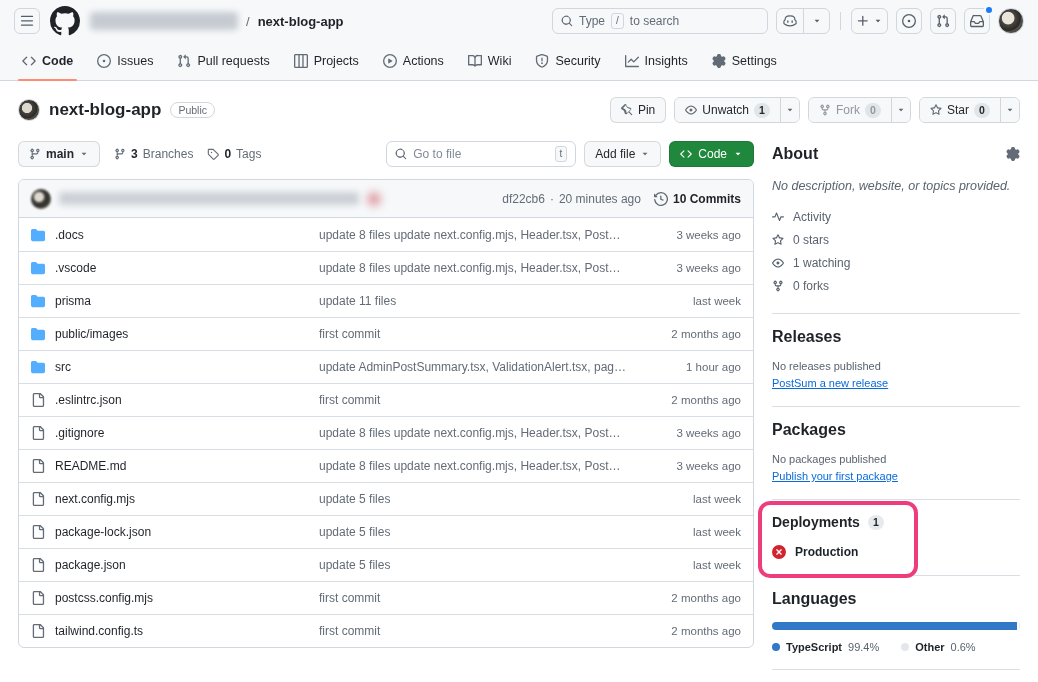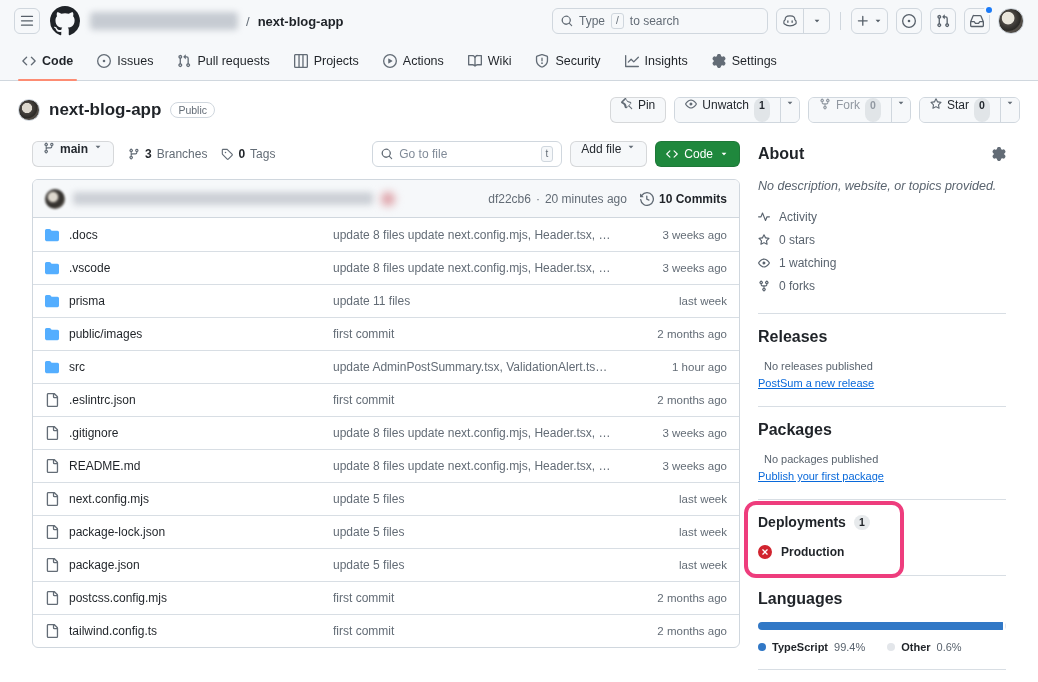--- a/index.html
+++ b/index.html
@@ -46,29 +46,29 @@
                        background:#fd8c73; border-radius:3px; }
 
   
   .repo-head { display:flex; align-items:center; padding:16px 18px 10px; }
   .repo-avatar { width:22px; height:22px; border-radius:50%; border:1px solid #d0d7de; flex:none;
             background:radial-gradient(circle at 40% 40%, #ddd8ce 28%, #46423e 32%, #2c2a27 58%, #504b45 64%, #37332f 100%); }
   .repo-title { font-size:17px; font-weight:600; margin-left:9px; }
   .pill { border:1px solid #d0d7de; color:#636c76; font-size:10.5px; font-weight:500; border-radius:999px;
           padding:1px 7px; margin-left:9px; }
   .head-actions { margin-left:auto; display:flex; gap:8px; }
-  .btn { display:flex; gap:5px; height:26px; padding:0 10px; font-size:12px; font-weight:500;
+  .btn { display:flex; align-items:center; gap:5px; height:26px; padding:0 10px; font-size:12px; font-weight:500;
          color:#24292f; background:#f6f8fa; border:1px solid rgba(31,35,40,0.15); border-radius:6px; cursor:pointer; white-space:nowrap; }
   .btn .ic { color:#636c76; }
   .btn.muted, .btn.muted .ic { color:#9198a1; }
   .count { background:rgba(175,184,193,0.3); border-radius:999px; font-size:10.5px; font-weight:600;
            padding:0 5px; min-width:16px; text-align:center; line-height:15px; }
 
   
-  .main { display:flex; padding:0 32px; gap:18px; margin-top:6px; }
+  .main { display:flex; padding:0 18px; gap:18px; margin-top:6px; }
   .left-col { flex:1; min-width:0; }
   .toolbar { display:flex; align-items:center; gap:6px; margin:2px 0 12px; }
   .branch-stats { display:flex; gap:5px; align-items:center; font-size:12px; color:#636c76; padding:0 8px; cursor:pointer; }
   .branch-stats b { color:#1f2328; font-weight:600; }
   .toolbar-right { margin-left:auto; display:flex; gap:8px; }
   .goto { width:190px; height:26px; border:1px solid #d0d7de; border-radius:6px; display:flex; align-items:center;
           gap:6px; padding:0 8px; color:#636c76; background:#fff; }
   .goto input { border:none; outline:none; flex:1; font-size:12px; min-width:0; background:transparent; color:#1f2328; font-family:inherit; }
   .goto input::placeholder { color:#818b98; }
   .btn-green { display:flex; align-items:center; gap:6px; height:26px; padding:0 10px; border-radius:6px;
@@ -96,21 +96,21 @@
 
   
   .sidebar { width:248px; flex:none; }
   .sb-section { padding:14px 0 16px; border-bottom:1px solid #d8dee4; position:relative; }
   .sb-section:first-child { padding-top:6px; }
   .sb-head { display:flex; align-items:center; justify-content:space-between; font-size:16px; font-weight:600; }
   .sb-head .ic { color:#636c76; cursor:pointer; }
   .about-desc { font-style:italic; color:#59636e; margin:14px 0 10px; font-size:12.5px; line-height:1.45; }
   .meta-item { display:flex; align-items:center; gap:9px; color:#59636e; padding:4.5px 0; font-size:12px; cursor:pointer; }
   .meta-item .ic { color:#59636e; }
-  .sb-empty { color:#59636e; font-size:11px; margin-top:14px;margin-left:6px; }
+  .sb-empty { color:#59636e; font-size:11px; margin-top:14px; }
   .sb-link { color:#0969da; font-size:11px; text-decoration:underline; display:inline-block; margin-top:5px; cursor:pointer; }
   .deploy-head { display:flex; align-items:center; gap:8px; font-size:14px; font-weight:600; }
   .deploy-item { display:flex; align-items:center; gap:9px; margin-top:15px; font-weight:600; font-size:12px; cursor:pointer; }
   .deploy-item .ic { color:#d1242f; }
   .annotation { position:absolute; left:-14px; top:1px; width:160px; height:77px; border:4px solid #ee3d7d;
                 border-radius:12px; pointer-events:none; z-index:5; }
   .lang-bar { display:flex; height:8px; border-radius:4px; overflow:hidden; margin-top:14px; }
   .lang-seg { height:100%; }
   .lang-seg + .lang-seg { margin-left:2px; border-radius:2px; }
   .lang-legend { display:flex; gap:22px; margin-top:11px; flex-wrap:wrap; }

